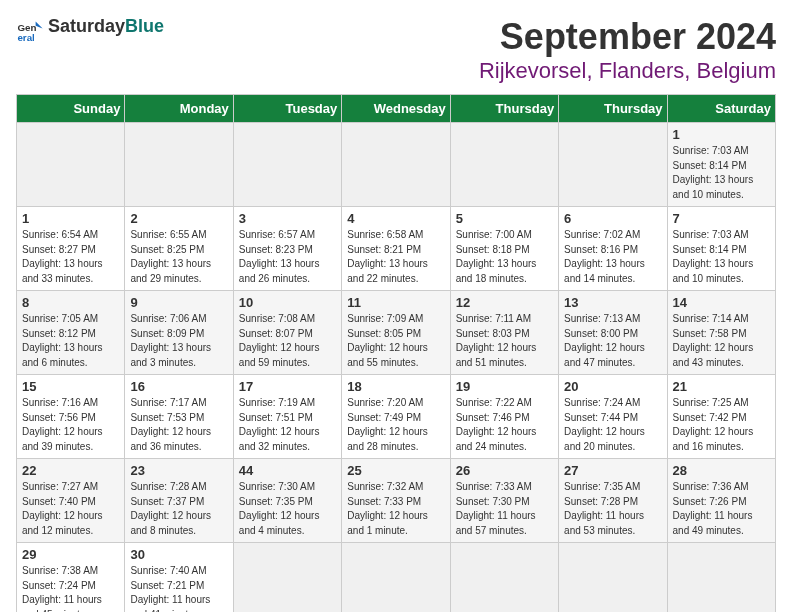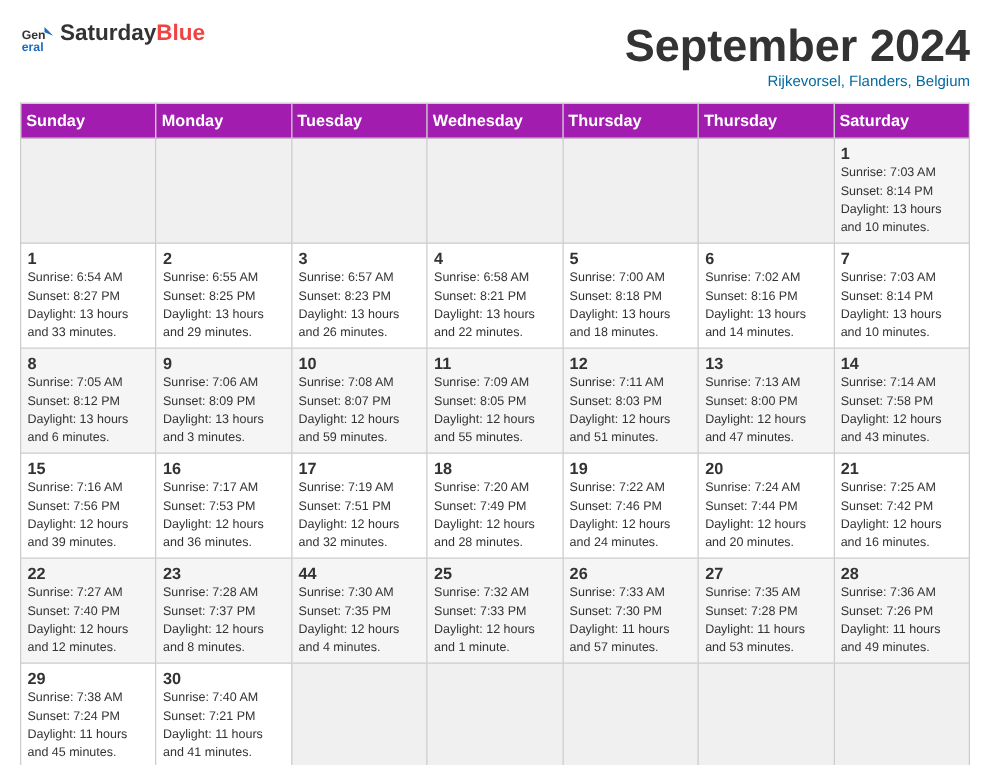--- a/index.html
+++ b/index.html
@@ -22,51 +22,51 @@
       gap: 4px;
     }
     .logo-text-general {
       font-size: 18px;
       font-weight: bold;
       color: #333;
     }
     .logo-text-blue {
       font-size: 18px;
       font-weight: bold;
-      color: #ef4444;
+      color: #0f766e;
     }
     .logo-icon {
       width: 28px;
       height: 28px;
     }
     .title-area {
       text-align: right;
     }
     .month-title {
       font-size: 36px;
       font-weight: bold;
       color: #333;
       margin-left: 29px;
     }
     .location-title {
-      font-size: 12px;
-      color: #0369a1;
+      font-size: 22px;
+      color: #701a75;
     }
     table {
       width: 100%;
       border-collapse: collapse;
       table-layout: fixed;
     }
     thead tr th {
-      background-color: #a21caf;
+      background-color: #15803d;
       color: #fff;
       font-size: 13px;
       font-weight: bold;
       padding: 6px 4px;
-      text-align: left;
+      text-align: right;
       border: 1px solid #ccc;
     }
     tbody tr td {
       vertical-align: top;
       border: 1px solid #ccc;
       padding: 4px 5px;
       font-size: 10.5px;
       color: #333;
       background: #fff;
       height: 78px;

